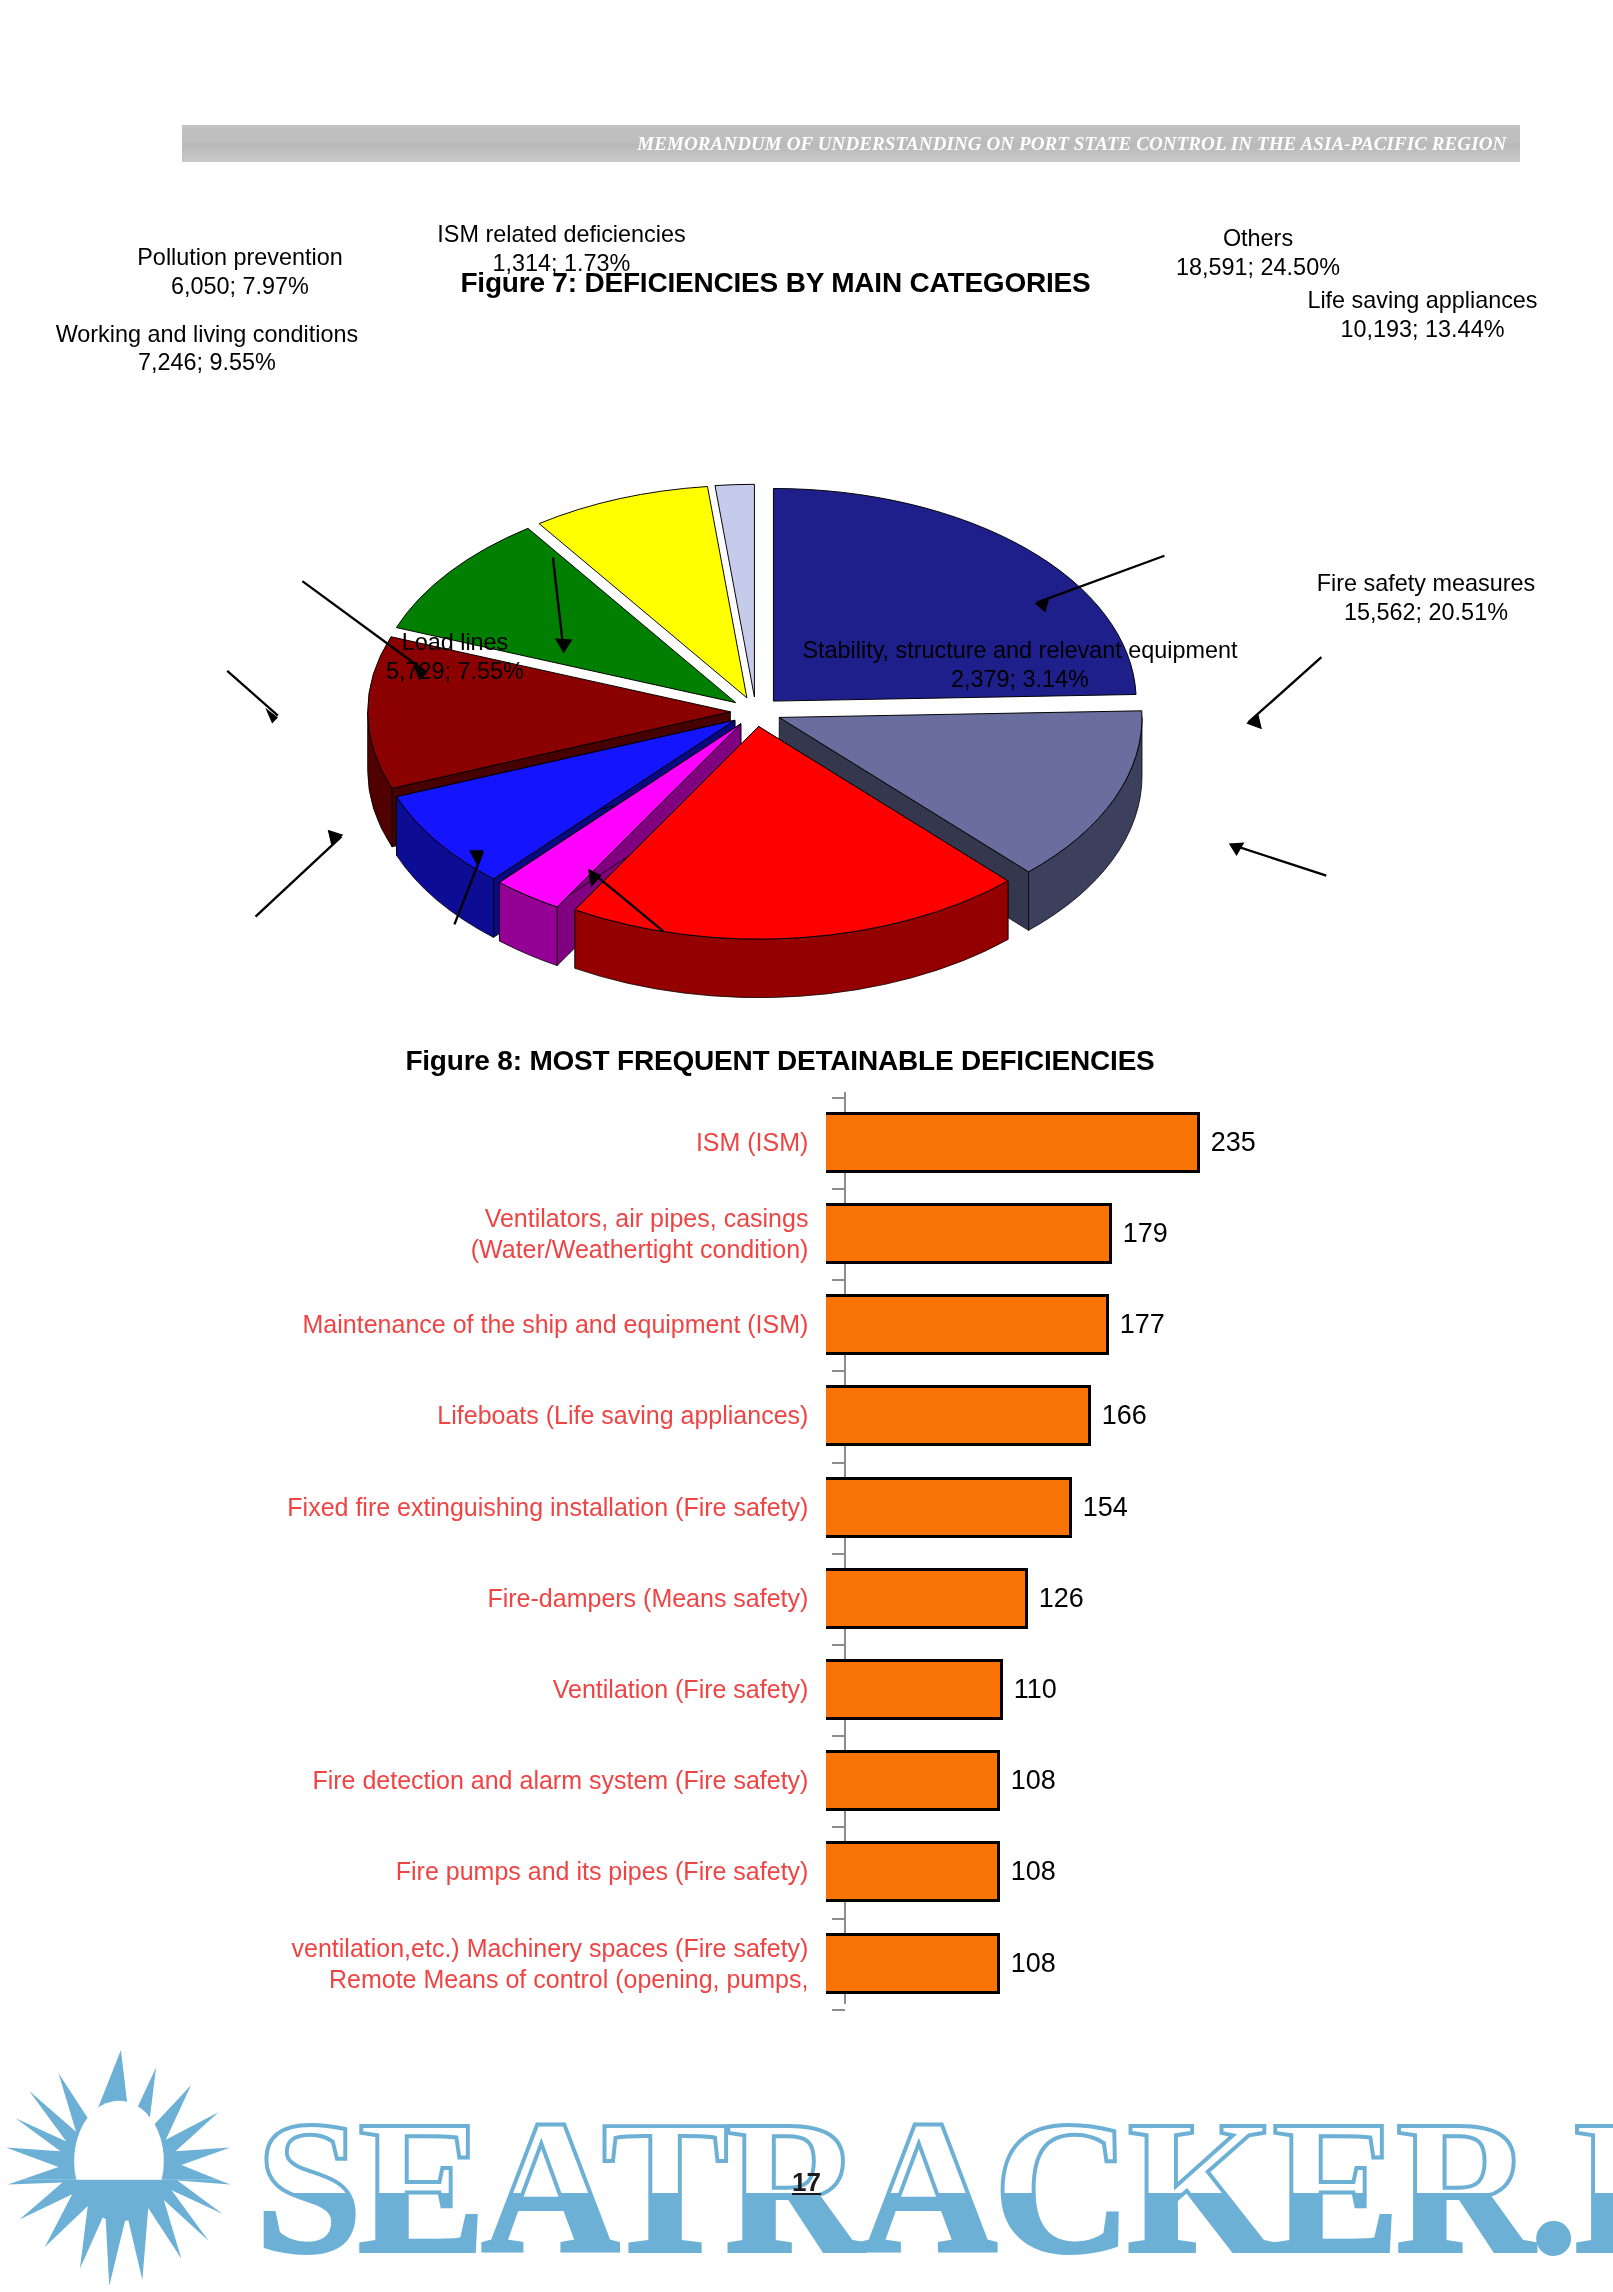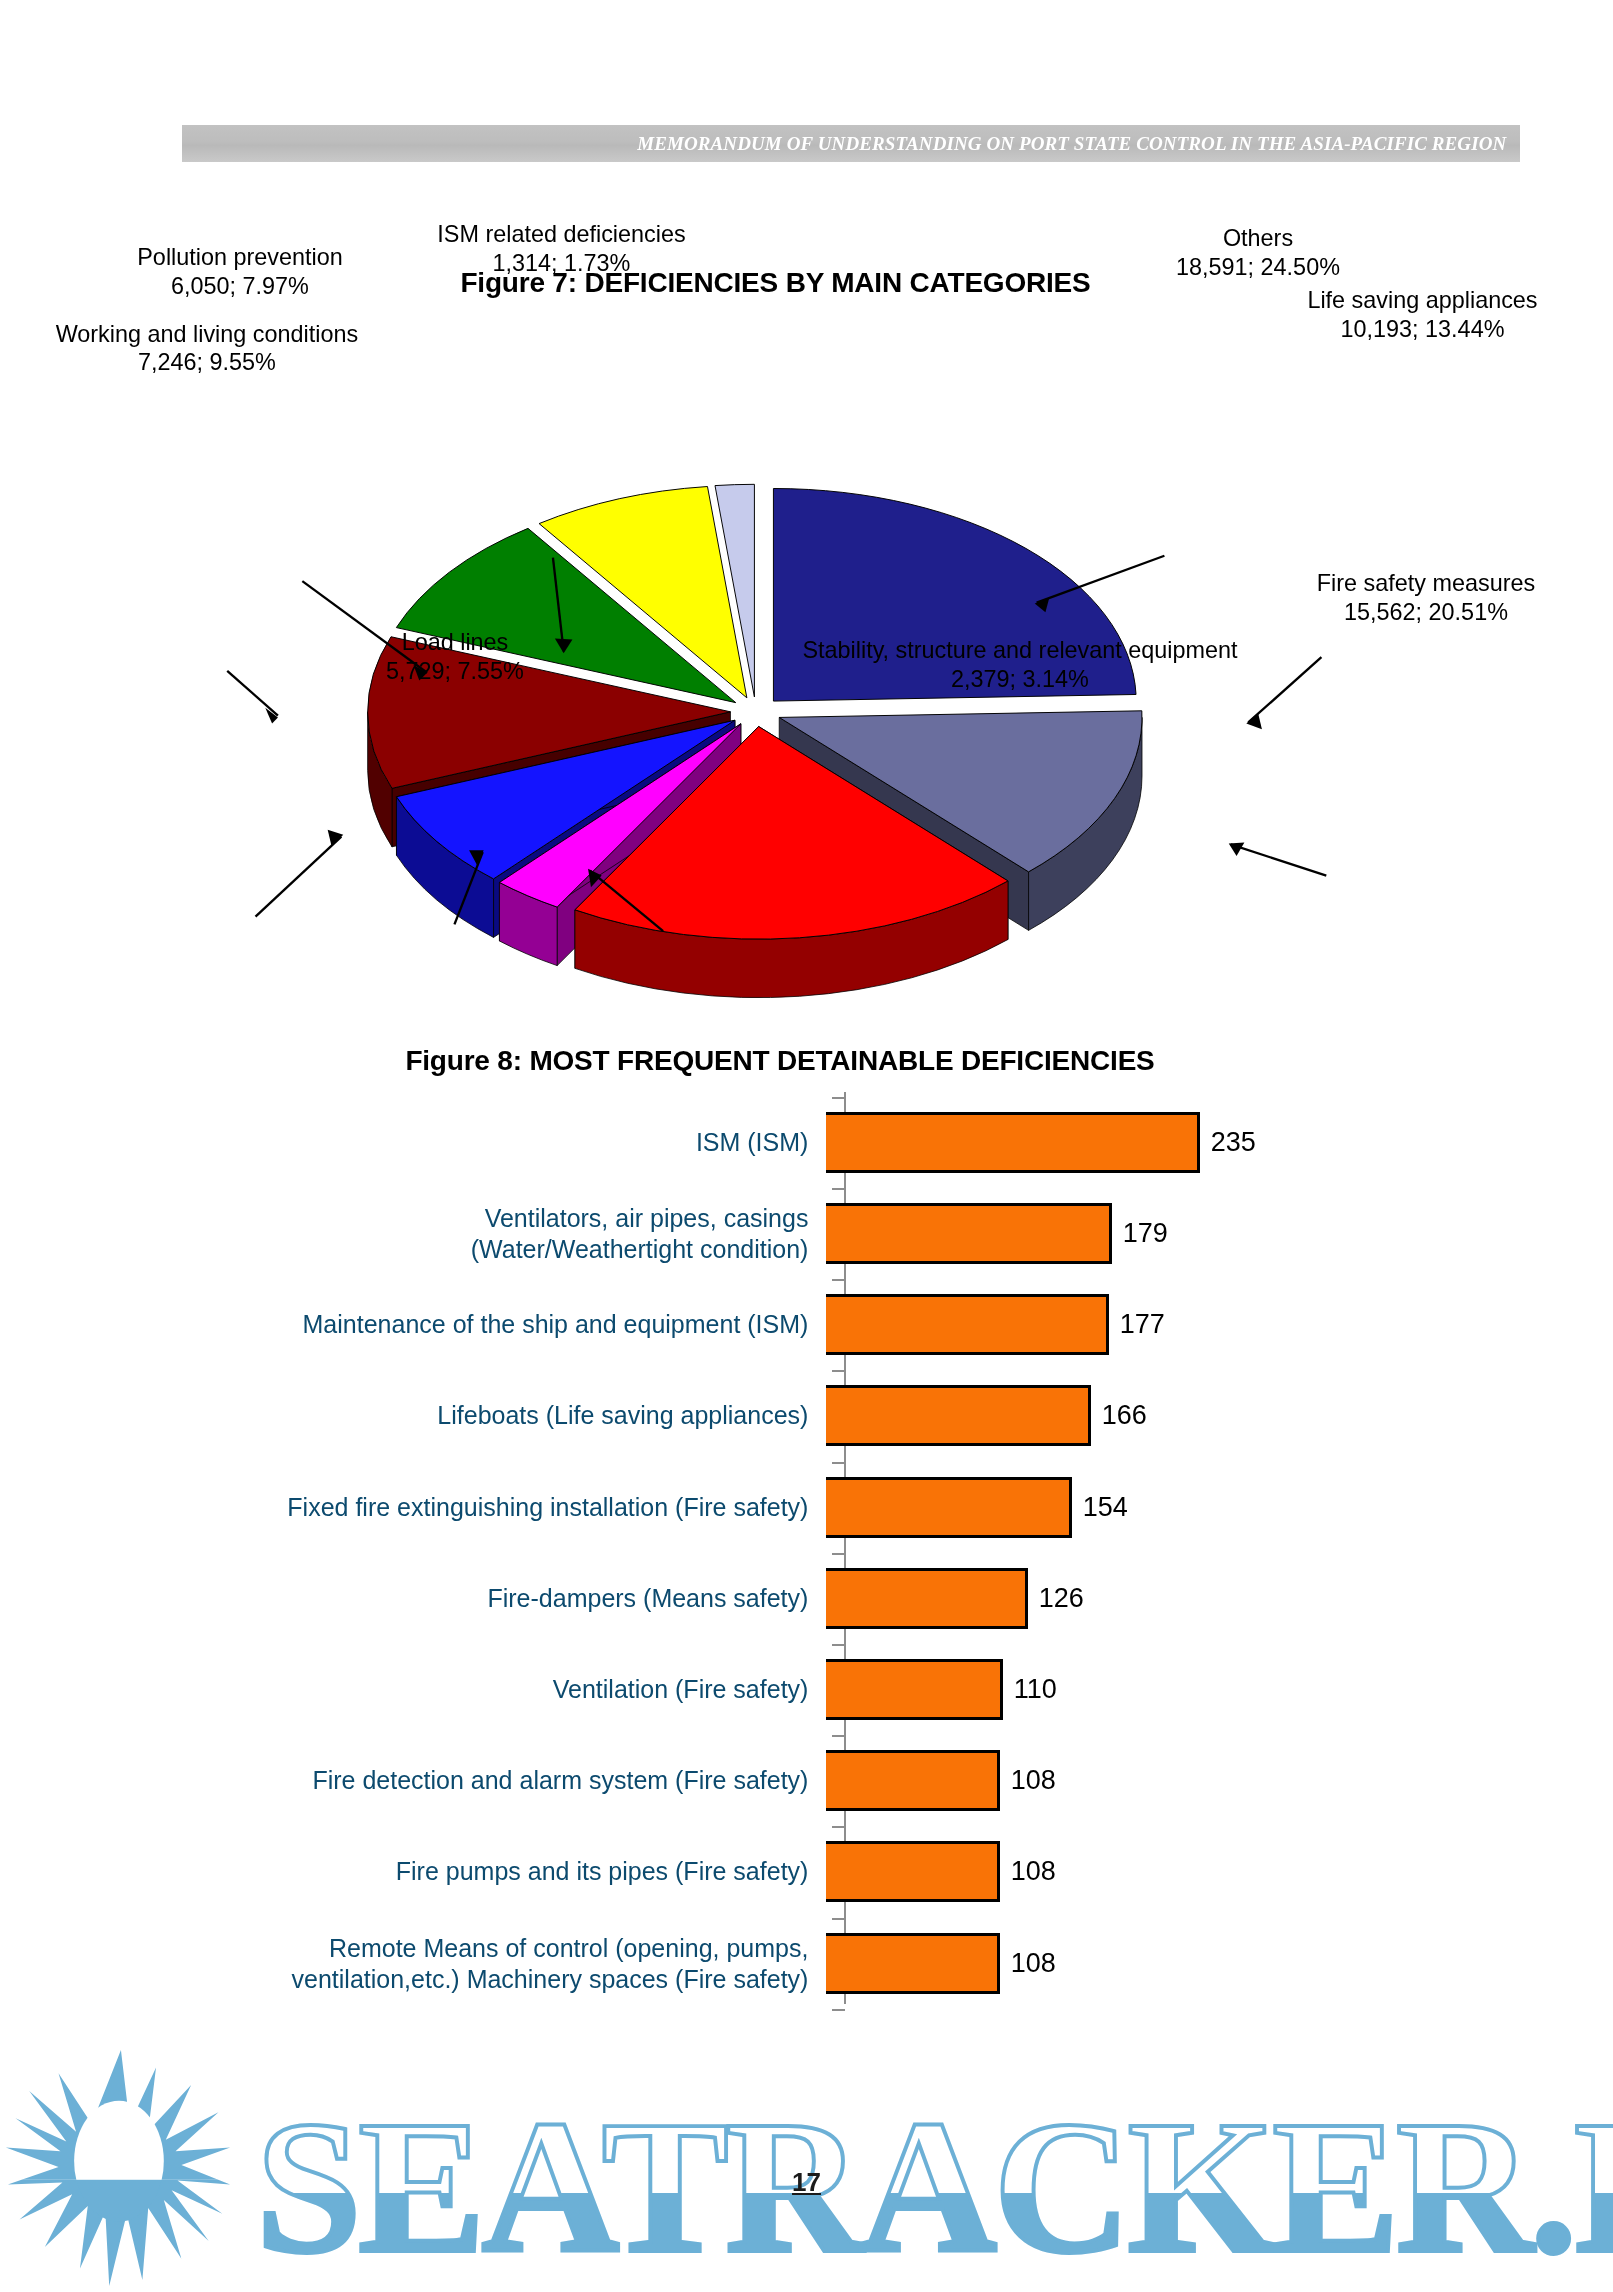--- a/index.html
+++ b/index.html
@@ -85,21 +85,21 @@
     width: 1613px;
     display: flex;
     align-items: center;
   }
   .bar-cat {
     width: 826px;
     padding-right: 17.6px;
     text-align: right;
     font-size: 25px;
     line-height: 1.22;
-    color: #0c4a6e;
+    color: #ef4444;
   }
   .bar-wrap {
     position: relative;
     height: 100%;
     display: flex;
     align-items: center;
   }
   .bar-rect {
     height: 55px;
     background: #f97306;
@@ -356,22 +356,22 @@
           <div>Fire pumps and its pipes (Fire safety)</div>
         </div>
         <div class="bar-wrap">
           <div class="bar-rect" style="width: 171px; background: rgb(249, 115, 6);"></div>
           <span class="bar-val">108</span>
         </div>
       </div>
       <div class="axis-tick" style="top: 826px; left: 832px;"></div>
       <div class="bar-row" style="top: 826px; height: 91px;">
         <div class="bar-cat">
+          <div>ventilation,etc.) Machinery spaces (Fire safety)</div>
           <div>Remote Means of control (opening, pumps,</div>
-          <div>ventilation,etc.) Machinery spaces (Fire safety)</div>
         </div>
         <div class="bar-wrap">
           <div class="bar-rect" style="width: 171px; background: rgb(249, 115, 6);"></div>
           <span class="bar-val">108</span>
         </div>
       </div>
       <div class="axis-tick" style="top: 917px; left: 832px;"></div>
       <div class="axis-tick" style="top: 4.9px; left: 832px;"></div>
     </div>
 </div>

